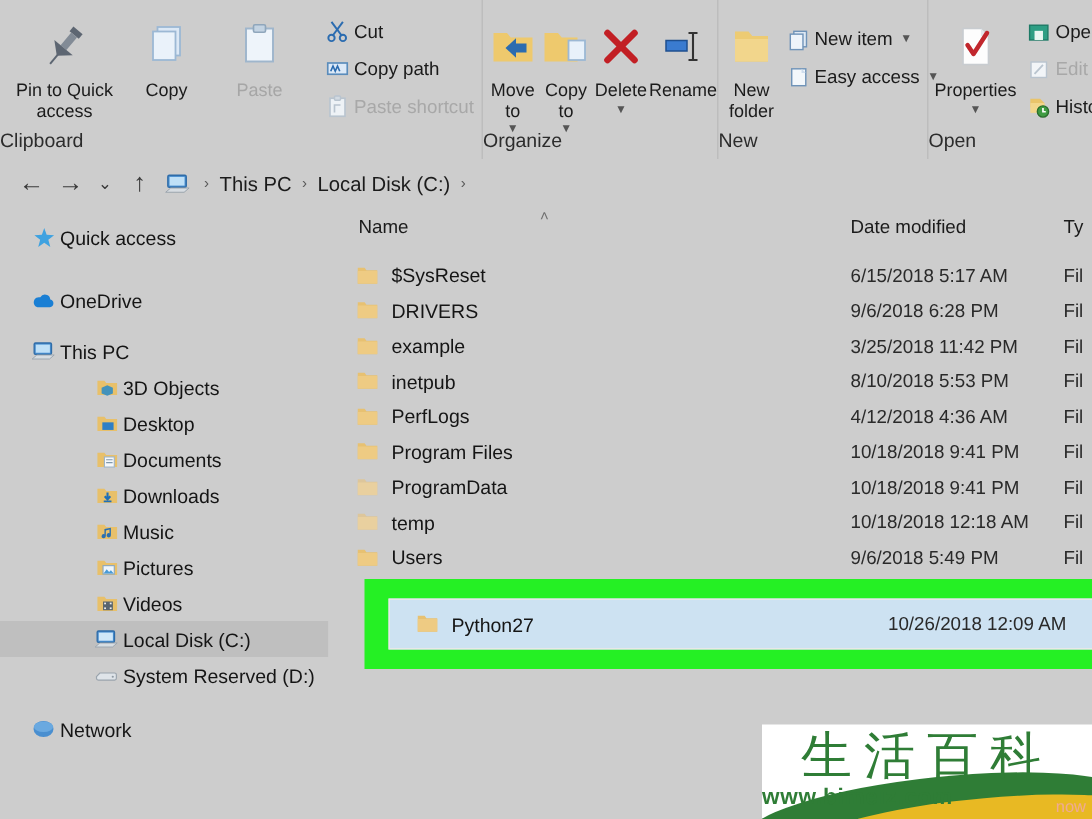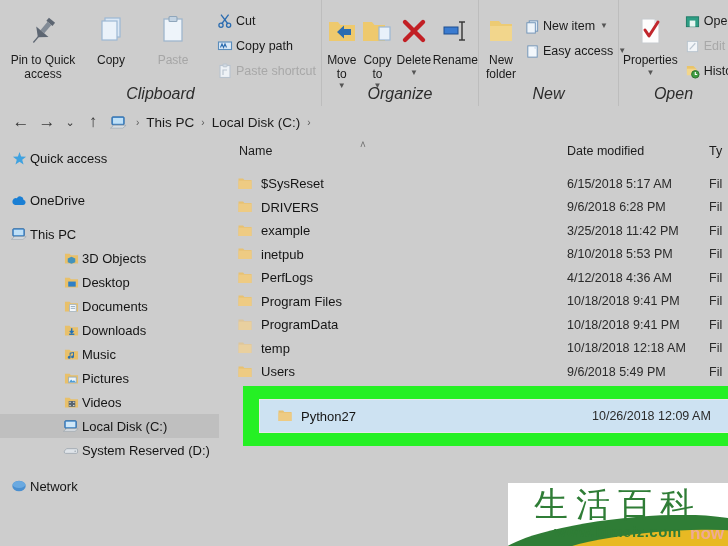--- a/index.html
+++ b/index.html
@@ -39,27 +39,25 @@
     justify-content: space-between;
   }
   .rgroup:last-child { border-right: none; }
   .rgroup-body {
     display: flex;
     align-items: flex-start;
     padding-top: 6px;
     height: 86px;
   }
   .rgroup-title {
-    font-size: 16px;
+    font-size: 13px;
     color: #2c2c2c;
-    text-align: center;
     padding-bottom: 5px;
     height: 20px;
     line-height: 15px;
-    font-style: italic;
   }
 
   
   .bigbtn {
     width: 62px;
     display: flex; flex-direction: column;
     align-items: center;
     padding-top: 4px;
     cursor: default;
   }
@@ -125,21 +123,21 @@
   .navitem {
     display: flex; align-items: center;
     height: 24px;
     font-size: 13px;
     color: #151515;
     white-space: nowrap;
     cursor: default;
   }
   .navitem .ni { width: 22px; height: 18px; display:flex; align-items:center; justify-content:center; flex:none; }
   .navitem.sel { background: #bfbfbf; }
-  .lvl0 { padding-left: 8px; }
+  .lvl0 { padding-left: 18px; }
   .lvl1 { padding-left: 60px; }
   .navgap { height: 2px; }
 
   
   .content {
     position: absolute; left: 219px; top: 138px;
     width: 509px; height: 408px;
     background: #cdcdcd;
     overflow: hidden;
   }
@@ -220,21 +218,21 @@
     font-family: "DejaVu Sans", sans-serif;
     font-size: 34px;
     letter-spacing: 8px;
     color: #2f7d36;
     line-height: 38px;
     white-space: nowrap;
   }
   .wm-url {
     position: absolute; left: 0; top: 40px;
     width: 220px;
-    text-align: center;
+    text-align: left;
     font-family: "Liberation Sans", sans-serif;
     font-size: 15px;
     font-weight: bold;
     color: #2f7d36;
     letter-spacing: .5px;
   }
   .wm-swoosh-g {
     position: absolute; left: -12px; bottom: -26px;
     width: 260px; height: 54px;
     background: #2f7d36;
@@ -243,21 +241,21 @@
   }
   .wm-swoosh-y {
     position: absolute; left: 30px; bottom: -30px;
     width: 240px; height: 44px;
     background: #e8b923;
     border-radius: 100% 100% 0 0 / 100% 100% 0 0;
     transform: rotate(-5deg);
   }
   .wm-ghost {
     position: absolute; right: 4px; bottom: 2px;
-    font-size: 17px; color: #f1a8a8; font-weight: bold;
+    font-size: 11px; color: #f1a8a8; font-weight: normal;
     opacity: .85;
   }
 </style>
 </head>
 <body>
 
 <div id="app">
 
   <div class="ribbon">
     <div class="ribbon-groups">

